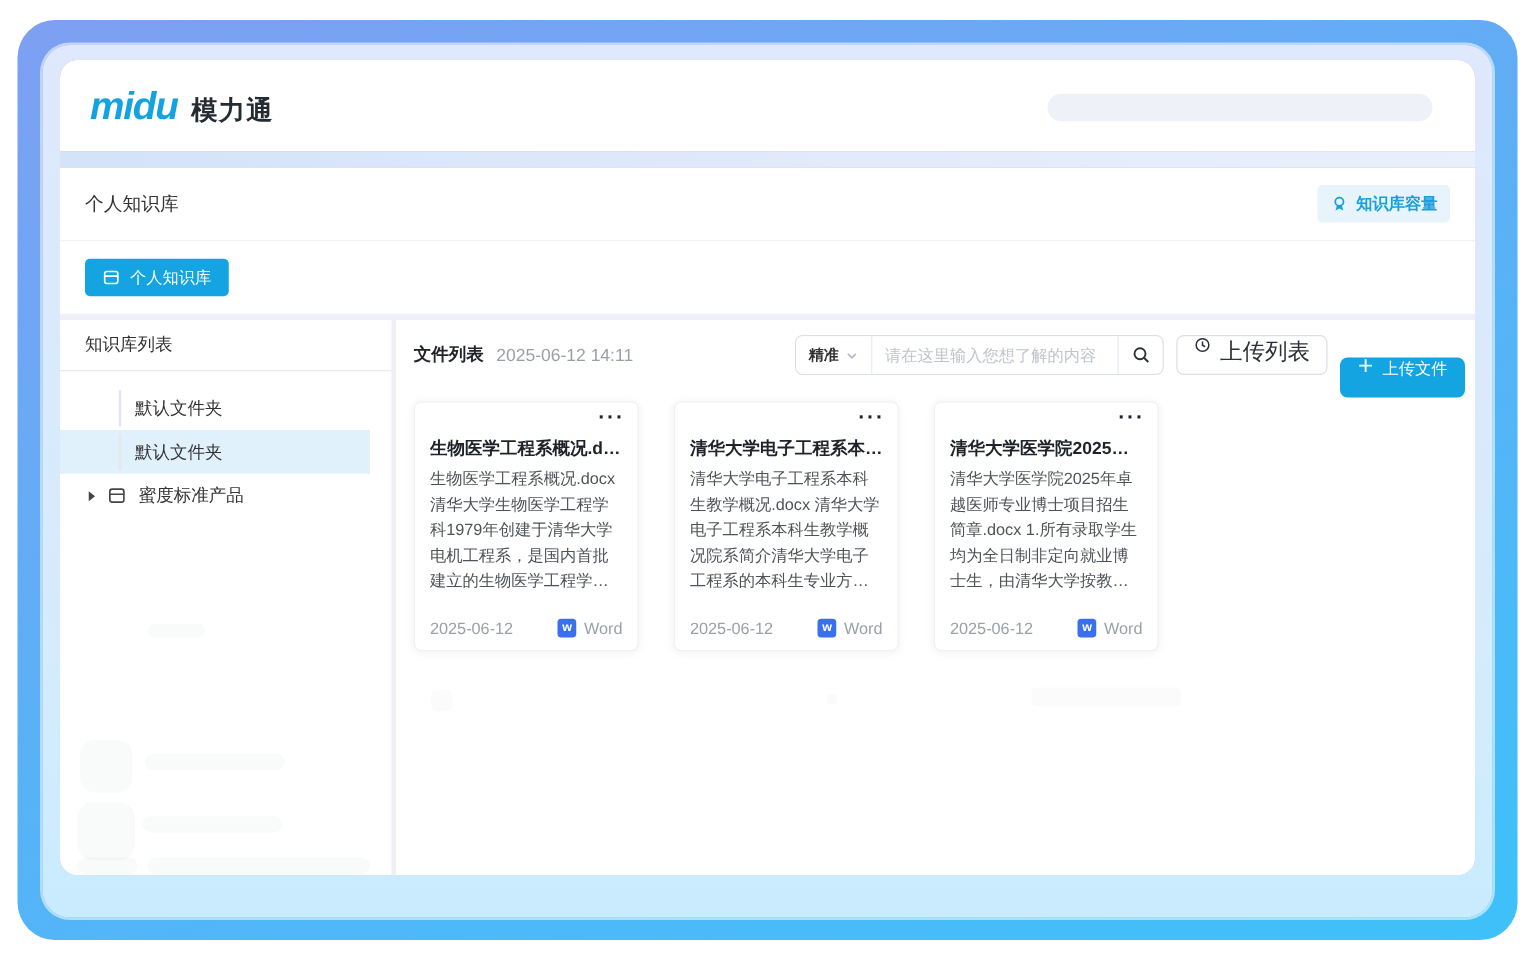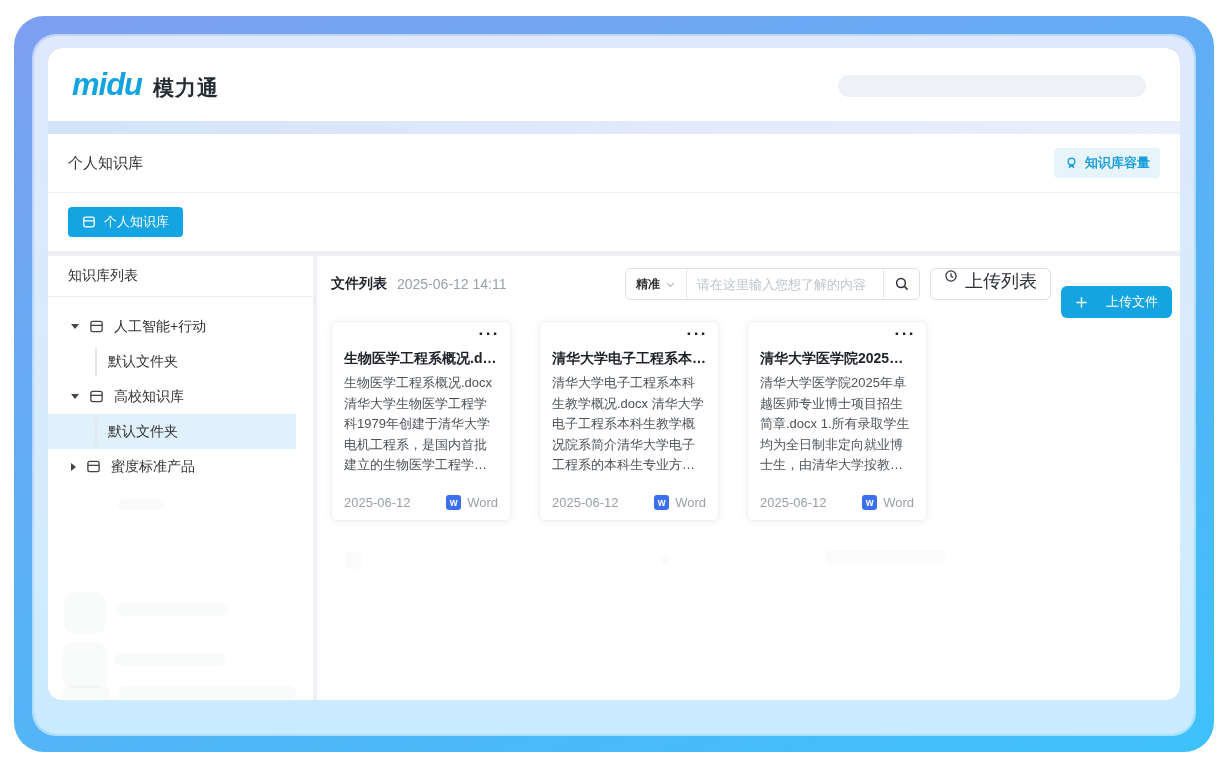--- a/index.html
+++ b/index.html
@@ -65,21 +65,21 @@
   .list-title { font-size:14px; font-weight:700; color:#1f2329; }
   .list-time { font-size:14px; color:#9aa0a8; margin-left:10px;text-align:center; }
   .lh-spacer { flex:1; }
   .search-group { display:flex; align-items:stretch; height:32px; border:1px solid #dcdfe6; border-radius:6px; overflow:hidden; background:#fff; }
   .search-mode { display:flex; align-items:center; gap:5px; padding:0 10px; font-size:12px; font-weight:600; color:#333; border-right:1px solid #e4e7ed; cursor:pointer; background:#fff; }
   .chevron { color:#b4b9c2; display:flex; }
   .search-input { border:none; outline:none; width:196px; font-size:13px; padding:0 10px; color:#333; font-family:inherit; }
   .search-input::placeholder { color:#bfc4cc; }
   .search-btn { width:36px; display:flex; align-items:center; justify-content:center; border-left:1px solid #e4e7ed; background:#fff; cursor:pointer; color:#2b2f36; border-top:none;border-right:none;border-bottom:none; }
   .upload-list-btn { display:flex; align-items:flex-start; gap:7px; height:32px; padding:0 13px; margin-left:10px; background:#fff; border:1px solid #dcdfe6; border-radius:6px; font-size:18px; color:#2b2f36; cursor:pointer; }
-  .upload-file-btn { display:flex; align-items:center; gap:18px; height:32px; padding:0 14px; margin-left:10px; background:#15a4e2; border:none; border-radius:6px; font-size:13px; color:#fff; cursor:pointer;margin-top:36px; }
+  .upload-file-btn { display:flex; gap:7px; height:32px; padding:0 14px; margin-left:10px; background:#15a4e2; border:none; border-radius:6px; font-size:13px; color:#fff; cursor:pointer;margin-top:36px; }
   
   .cards { display:flex; gap:28px; padding-top:9px; }
   .card { width:180px; height:200px; background:#fff; border:1px solid #f0f1f4; border-radius:6px; box-shadow:0 1px 8px rgba(31,35,41,.06); position:relative; padding:10px 12px; }
   .card-more { position:absolute; top:2px; right:10px; font-size:17px; font-weight:700; color:#1f2329; letter-spacing:1.5px; cursor:pointer; line-height:20px; }
   .card-title { margin-top:18px; font-size:14px; font-weight:700; color:#1f2329; white-space:nowrap; overflow:hidden; text-overflow:ellipsis; }
   .card-excerpt { margin-top:5px; font-size:13px; line-height:20.5px; color:#4e5358; display:-webkit-box; -webkit-line-clamp:5; -webkit-box-orient:vertical; overflow:hidden; }
   .card-footer { position:absolute; left:12px; right:12px; bottom:10px; display:flex; align-items:center; justify-content:space-between; }
   .card-date { font-size:13px; color:#9aa0a8; }
   .file-type { display:flex; align-items:center; gap:6px; font-size:13px; color:#9aa0a8; }
   .word-badge { width:15px; height:15px; background:#3a70f0; border-radius:3px; color:#fff; font-size:10px; font-weight:700; display:flex; align-items:center; justify-content:center; line-height:1; }
@@ -132,43 +132,23 @@
 
     <div class="strip-gray"></div>
 
     <div class="content">
 
       <div class="sidebar">
         <div class="sidebar-header">知识库列表</div>
         <div class="sidebar-divider"></div>
 
         <div class="tree">
-          <div class="tree-row tree-parent">
-            <span class="arrow-down"></span>
-            <span class="book-icon">
-              <svg width="15" height="15" viewBox="0 0 16 16">
-                  <rect x="2" y="2.5" width="12" height="11" rx="2" fill="none" stroke="currentColor" stroke-width="1.4"></rect>
-                  <line x1="2" y1="6.8" x2="14" y2="6.8" stroke="currentColor" stroke-width="1.4"></line>
-                </svg>
-            </span>
-            <span>人工智能+行动</span>
-          </div>
           <div class="tree-row tree-child">
             <span class="guide"></span>
             <span>默认文件夹</span>
-          </div>
-          <div class="tree-row tree-parent">
-            <span class="arrow-down"></span>
-            <span class="book-icon">
-              <svg width="15" height="15" viewBox="0 0 16 16">
-                  <rect x="2" y="2.5" width="12" height="11" rx="2" fill="none" stroke="currentColor" stroke-width="1.4"></rect>
-                  <line x1="2" y1="6.8" x2="14" y2="6.8" stroke="currentColor" stroke-width="1.4"></line>
-                </svg>
-            </span>
-            <span>高校知识库</span>
           </div>
           <div class="tree-row tree-child selected">
             <span class="guide"></span>
             <span>默认文件夹</span>
           </div>
           <div class="tree-row tree-parent">
             <span class="arrow-right"></span>
             <span class="book-icon">
               <svg width="15" height="15" viewBox="0 0 16 16">
                   <rect x="2" y="2.5" width="12" height="11" rx="2" fill="none" stroke="currentColor" stroke-width="1.4"></rect>

